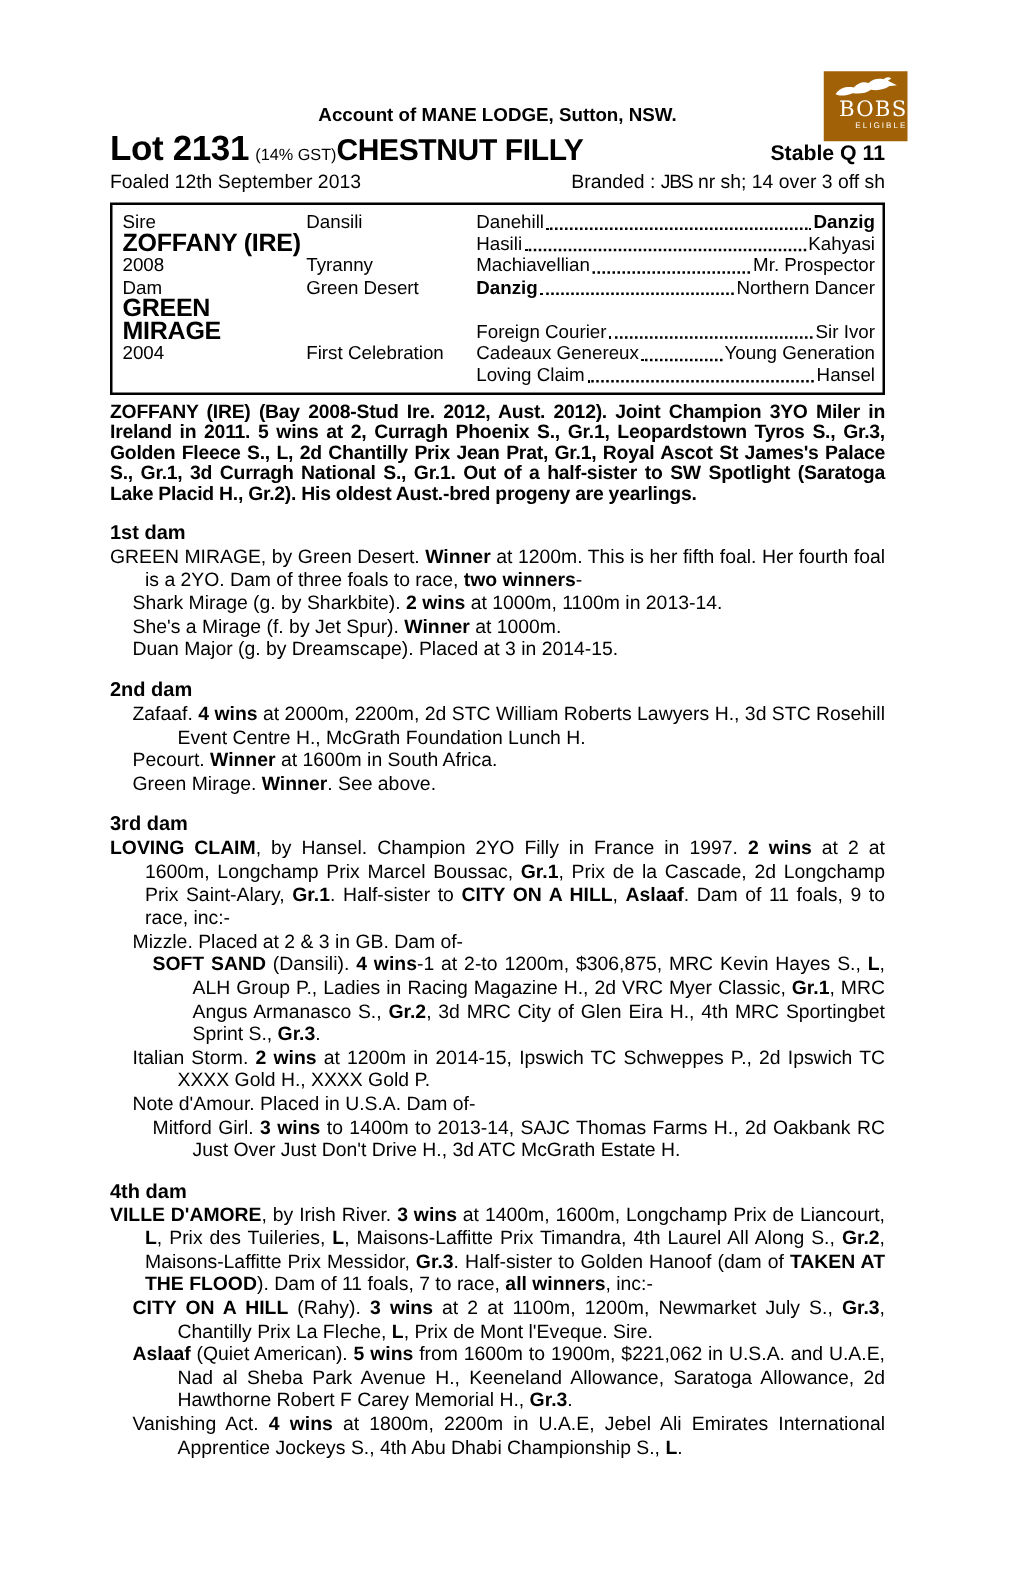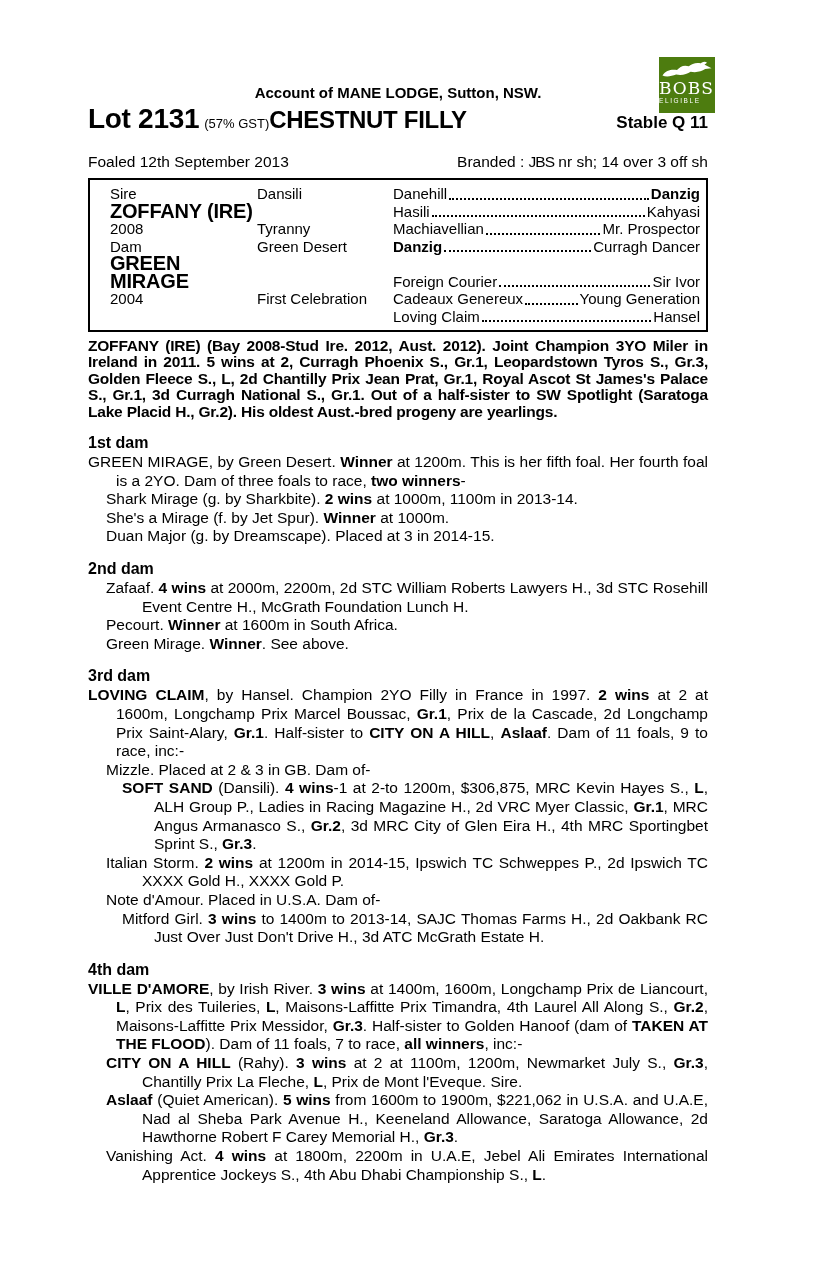--- a/index.html
+++ b/index.html
@@ -1,38 +1,38 @@
 <!DOCTYPE html>
 <html><head>
 <meta charset="utf-8">
 <style>
   html,body{margin:0;padding:0;background:#fff;}
   .page{position:relative;width:827px;height:1270px;background:#ffffff;color:#000;
         font-family:"Liberation Sans",sans-serif;overflow:hidden;}
   .content{position:absolute;left:88px;top:84px;width:620px;}
 
   
-  .logo{position:absolute;left:659px;top:57px;width:56px;height:56px;background:#4d7c0f;
-        color:#fff;text-align:left;padding-top:2px;box-sizing:border-box;}
+  .logo{position:absolute;left:659px;top:57px;width:67px;height:56px;background:#a16207;
+        color:#fff;text-align:right;padding-top:2px;box-sizing:border-box;}
   .logo svg{display:block;margin:1px auto 0 auto;}
   .logo .bobs{font-family:"DejaVu Serif",serif;font-size:17px;line-height:17px;letter-spacing:1px;}
   .logo .eligible{font-size:6.5px;line-height:8px;letter-spacing:1.6px;}
 
   
   .account{text-align:center;font-weight:bold;font-size:15px;line-height:18px;}
   .lot-row{display:flex;align-items:baseline;margin-top:1px;}
   .lot-num{font-weight:bold;font-size:28px;letter-spacing:-0.3px;}
   .gst{font-size:13px;margin-left:5px;}
   .horse-title{font-weight:bold;font-size:24px;letter-spacing:-0.3px;}
   .stable{margin-left:auto;font-weight:bold;font-size:17px;}
-  .foaled-row{display:flex;justify-content:space-between;font-size:15.5px;line-height:20px;margin-top:17px;}
+  .foaled-row{display:flex;justify-content:space-between;font-size:15.5px;line-height:20px;margin-top:1px;}
   .brand-glyph{letter-spacing:-1px;}
 
   
-  .ped-box{border:2px solid #000;margin-top:6px;padding:5px 6px 5px 20px;}
+  .ped-box{border:2px solid #000;margin-top:6px;padding:5px 6px 5px 8px;}
   .pg-row{display:grid;grid-template-columns:147px 136px 1fr;font-size:15px;line-height:17.5px;}
   .pg-c1.b{font-size:20px;letter-spacing:-0.2px;}
   .pg-c3{display:flex;align-items:flex-end;}
   .pg-c3 .leader{flex:1;border-bottom:2px dotted #000;margin:0 2px 3px 2px;min-width:12px;}
   .b{font-weight:bold;}
 
   
   .sire-para{margin-top:6px;font-weight:bold;font-size:15.5px;line-height:16.4px;
              text-align:justify;letter-spacing:-0.2px;}
 
@@ -58,21 +58,21 @@
     <div class="bobs">BOBS</div>
     <div class="eligible">ELIGIBLE</div>
   </div>
 
   <div class="content">
 
     <div class="account">Account of MANE LODGE, Sutton, NSW.</div>
 
     <div class="lot-row">
       <span class="lot-num">Lot 2131</span>
-      <span class="gst">(57% GST)</span>
+      <span class="gst">(14% GST)</span>
       <span class="horse-title">CHESTNUT FILLY</span>
       <span class="stable">Stable Q 11</span>
     </div>
 
     <div class="foaled-row">
       <span>Foaled 12th September 2013</span>
       <span><span>Branded : </span><span class="brand-glyph">JBS</span><span> nr sh; 14 over 3 off sh</span></span>
     </div>
 
     <div class="ped-box">
@@ -107,21 +107,21 @@
           <div class="pg-row">
             <div class="pg-c1"></div>
             <div class="pg-c2"></div>
           </div>
           <div class="pg-row">
             <div class="pg-c1">Dam</div>
             <div class="pg-c2">Green Desert</div>
             <div class="pg-c3">
               <span class="b">Danzig</span>
               <span class="leader"></span>
-              <span>Curragh Dancer</span>
+              <span>Northern Dancer</span>
             </div>
           </div>
           <div class="pg-row">
             <div class="pg-c1 b">GREEN MIRAGE</div>
             <div class="pg-c2"></div>
             <div class="pg-c3">
               <span>Foreign Courier</span>
               <span class="leader"></span>
               <span>Sir Ivor</span>
             </div>

